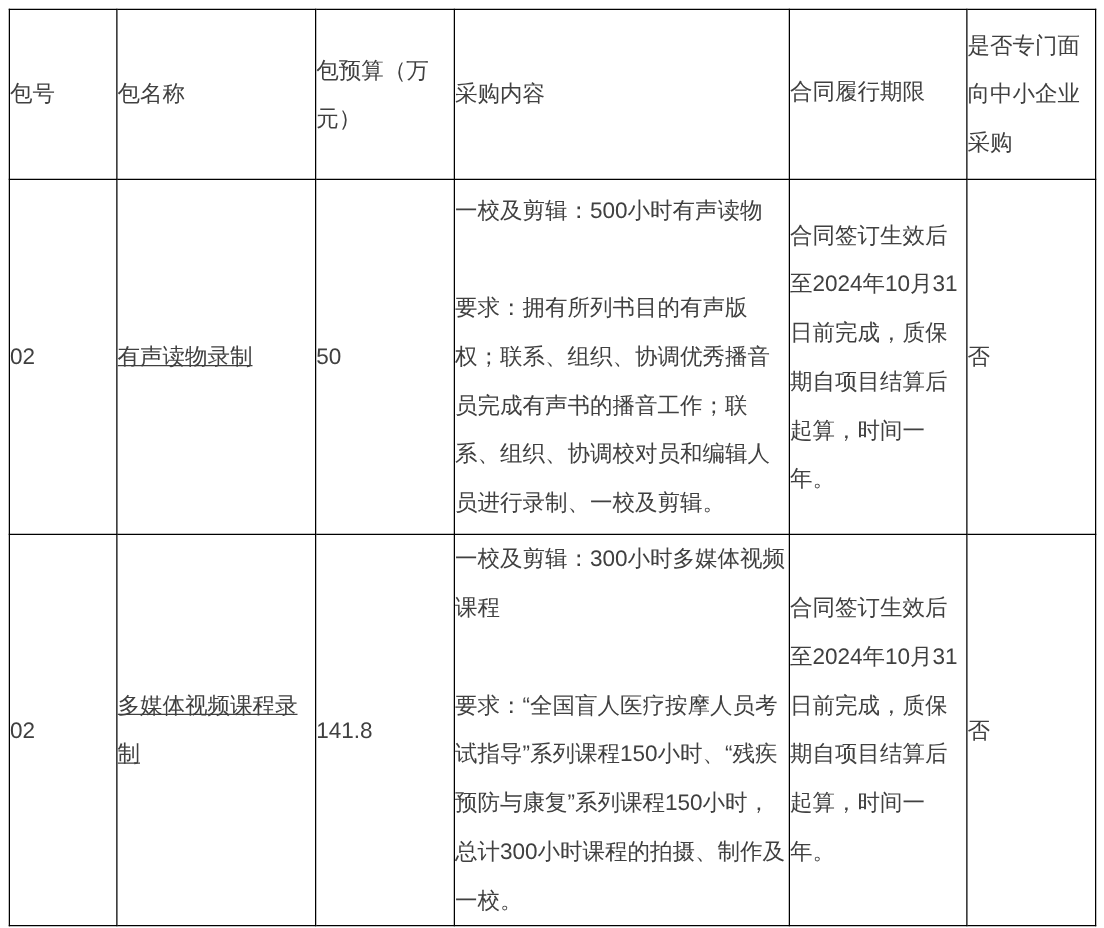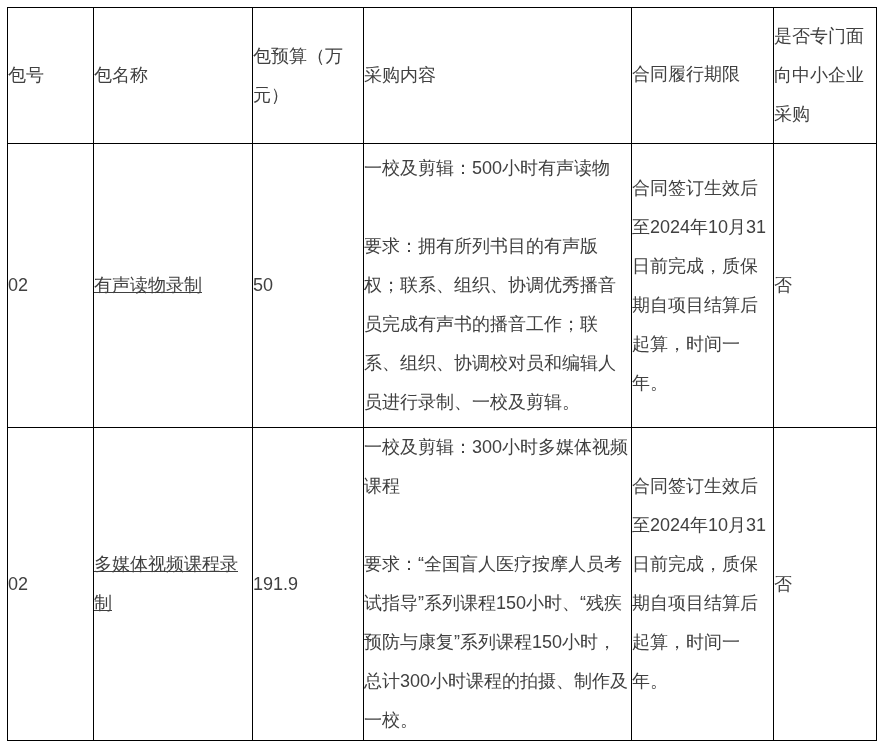--- a/index.html
+++ b/index.html
@@ -90,21 +90,21 @@
       <p>一校及剪辑：500小时有声读物</p>
       <p>要求：拥有所列书目的有声版权；联系、组织、协调优秀播音员完成有声书的播音工作；联系、组织、协调校对员和编辑人员进行录制、一校及剪辑。</p>
     </td>
     <td class="c-contract">合同签订生效后至2024年10月31日前完成，质保期自项目结算后起算，时间一年。</td>
     <td class="c-sme">否</td>
   </tr>
 
   <tr class="data-row-2">
     <td class="c-no">02</td>
     <td class="c-name">多媒体视频课程录制</td>
-    <td class="c-budget">191.9</td>
+    <td class="c-budget">141.8</td>
     <td class="c-content">
       <p>一校及剪辑：300小时多媒体视频课程</p>
       <p>要求：“全国盲人医疗按摩人员考试指导”系列课程150小时、“残疾预防与康复”系列课程150小时，总计300小时课程的拍摄、制作及一校。</p>
     </td>
     <td class="c-contract">合同签订生效后至2024年10月31日前完成，质保期自项目结算后起算，时间一年。</td>
     <td class="c-sme">否</td>
   </tr>
 </tbody>
   </table>
 

